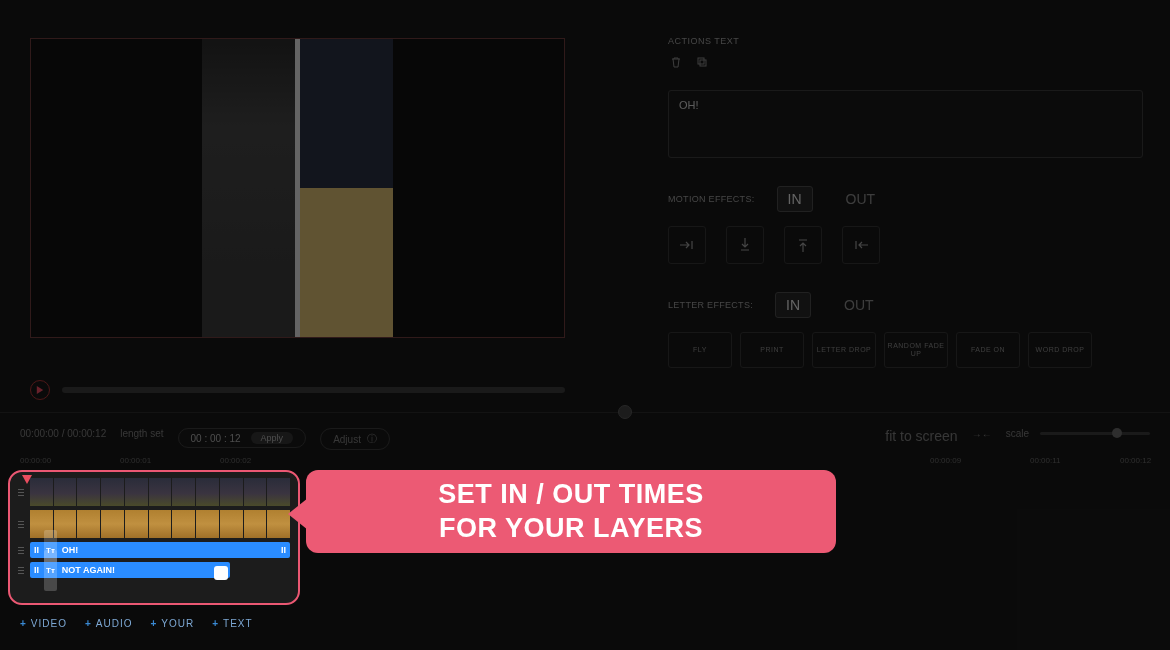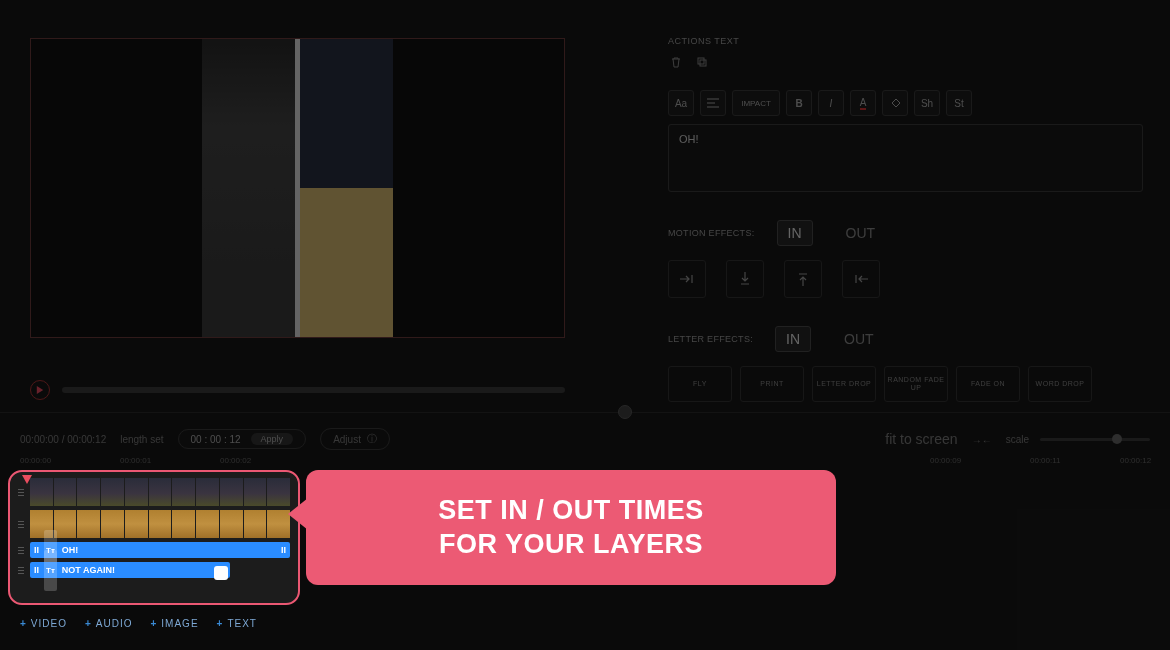--- a/index.html
+++ b/index.html
@@ -41,21 +41,21 @@
   .motion-ico { width: 38px; height: 38px; border: 1px solid #333; border-radius: 3px; display: flex; align-items: center; justify-content: center; color: #888; }
 
   .letter-fx { display: flex; gap: 8px; margin-top: 14px; }
   .lf-btn { width: 64px; height: 36px; border: 1px solid #333; border-radius: 3px; display: flex; align-items: center; justify-content: center; font-size: 7px; color: #888; text-align: center; line-height: 1.2; letter-spacing: 0.5px; }
 
   
   .divider { position: absolute; left: 0; right: 0; top: 412px; height: 1px; background: #2a2a2a; }
   .knob { position: absolute; left: 618px; top: 405px; width: 14px; height: 14px; border-radius: 50%; background: #3f3f3f; border: 1px solid #555; }
 
   
-  .len-row { position: absolute; left: 20px; top: 428px; width: 1130px; display: flex; align-items: center; gap: 14px; font-size: 10px; color: #7a7a7a; }
+  .len-row { position: absolute; left: 20px; top: 428px; width: 1130px; display: flex; align-items: flex-start; gap: 14px; font-size: 10px; color: #7a7a7a; }
   .len-time { }
   .len-input { border: 1px solid #3a3a3a; border-radius: 14px; padding: 3px 12px; font-size: 10px; background: #1a1a1a; color: #aaa; display: flex; align-items: center; gap: 10px; }
   .len-apply { background: #333; border-radius: 10px; padding: 1px 10px; font-size: 9px; }
   .len-adjust { border: 1px solid #3a3a3a; border-radius: 14px; padding: 3px 12px; font-size: 10px; display: flex; align-items: center; gap: 6px; }
   .spacer { flex: 1; }
   .fit { font-size: 14px; }
   .scale { display: flex; align-items: center; gap: 11px; }
   .scale-track { width: 110px; height: 3px; background: #3a3a3a; border-radius: 2px; position: relative; }
   .scale-thumb { position: absolute; top: -4px; left: 72px; width: 10px; height: 10px; border-radius: 50%; background: #666; }
 
@@ -72,21 +72,21 @@
   .thumb { flex: 1; background: linear-gradient(180deg,#2a2c3a 0%,#3a3440 55%,#4a4a2a 100%); }
   .thumbs.sand .thumb { background: linear-gradient(180deg,#b08030,#c09040,#a07028); }
   .text-layer { flex: 1; height: 16px; background: #2a8cff; border-radius: 2px; display: flex; align-items: center; gap: 5px; padding: 0 4px; font-size: 9px; font-weight: 700; color: #fff; }
   .text-layer .tt { font-size: 8px; background: rgba(255,255,255,0.2); border-radius: 2px; padding: 16px 2px; }
   .text-layer.short { width: 200px; flex: none; position: relative; }
   .playhead { position: absolute; left: 12px; top: 3px; width: 10px; height: 10px; }
   .playhead::before { content: ""; position: absolute; left: 0; top: 0; border-left: 5px solid transparent; border-right: 5px solid transparent; border-top: 9px solid #eb4d5f; }
   .hand-cursor { position: absolute; right: 2px; bottom: -2px; width: 14px; height: 14px; background: #fff; border-radius: 3px; display: flex; align-items: center; justify-content: center; font-size: 9px; }
 
   
-  .callout { position: absolute; left: 306px; top: 470px; width: 530px; height: 115px; background: #ec5a74; border-radius: 12px; z-index: 100; display: flex; align-items: center; justify-content: center; padding: 12px 30px; }
+  .callout { position: absolute; left: 306px; top: 470px; width: 530px; height: 83px; background: #ec5a74; border-radius: 12px; z-index: 100; display: flex; align-items: center; justify-content: center; padding: 12px 30px; }
   .callout::before { content: ""; position: absolute; left: -18px; top: 28px; border-top: 16px solid transparent; border-bottom: 16px solid transparent; border-right: 20px solid #ec5a74; }
   .callout-text { color: #fff; font-size: 27px; font-weight: 800; text-align: center; line-height: 1.25; letter-spacing: 0.5px; }
 
   
   .add-row { position: absolute; left: 20px; top: 618px; display: flex; gap: 18px; font-size: 10px; color: #7da8d4; letter-spacing: 1px; z-index: 60; }
   .add-btn { display: flex; align-items: center; gap: 4px; }
   .plus { color: #3a8ad4; font-weight: 700; }
 </style>
 </head>
 <body>
@@ -119,41 +119,20 @@
           </svg>
         </div>
       <div class="mini-ico">
           <svg width="12" height="12" viewBox="0 0 12 12">
             <rect x="2" y="2" width="6" height="6" stroke="#888" fill="none"></rect>
             <rect x="4" y="4" width="6" height="6" stroke="#888" fill="none"></rect>
           </svg>
         </div>
     </div>
 
-    <div class="toolbar">
-      <div class="tb-btn">Aa</div>
-      <div class="tb-btn">
-          <svg width="12" height="10" viewBox="0 0 12 10">
-            <path d="M0 1h12M0 5h8M0 9h12" stroke="#aaa" stroke-width="1"></path>
-          </svg>
-        </div>
-      <div class="tb-btn" style="width:48px;font-size:8px;">IMPACT</div>
-      <div class="tb-btn" style="font-weight:700;">B</div>
-      <div class="tb-btn" style="font-style:italic;">I</div>
-      <div class="tb-btn">
-          <span style="border-bottom:2px solid #c33;">A</span>
-        </div>
-      <div class="tb-btn">
-          <svg width="12" height="12" viewBox="0 0 12 12">
-            <path d="M3 6l4-4 4 4-4 4z" stroke="#aaa" fill="none"></path>
-          </svg>
-        </div>
-      <div class="tb-btn">Sh</div>
-      <div class="tb-btn">St</div>
-    </div>
 
     <div class="textarea">OH!</div>
 
     <div class="effects-row">
       <span class="eff-label">MOTION EFFECTS:</span>
       <span class="eff-tab active">IN</span>
       <span class="eff-tab">OUT</span>
     </div>
     <div class="motion-icons">
       <div class="motion-ico">
@@ -310,21 +289,21 @@
     <div class="add-btn">
         <span class="plus">+</span>
         <span>VIDEO</span>
       </div>
     <div class="add-btn">
         <span class="plus">+</span>
         <span>AUDIO</span>
       </div>
     <div class="add-btn">
         <span class="plus">+</span>
-        <span>IMAGE</span>
+        <span>YOUR</span>
       </div>
     <div class="add-btn">
         <span class="plus">+</span>
         <span>TEXT</span>
       </div>
   </div>
 
 </div>
 
 </body></html>

